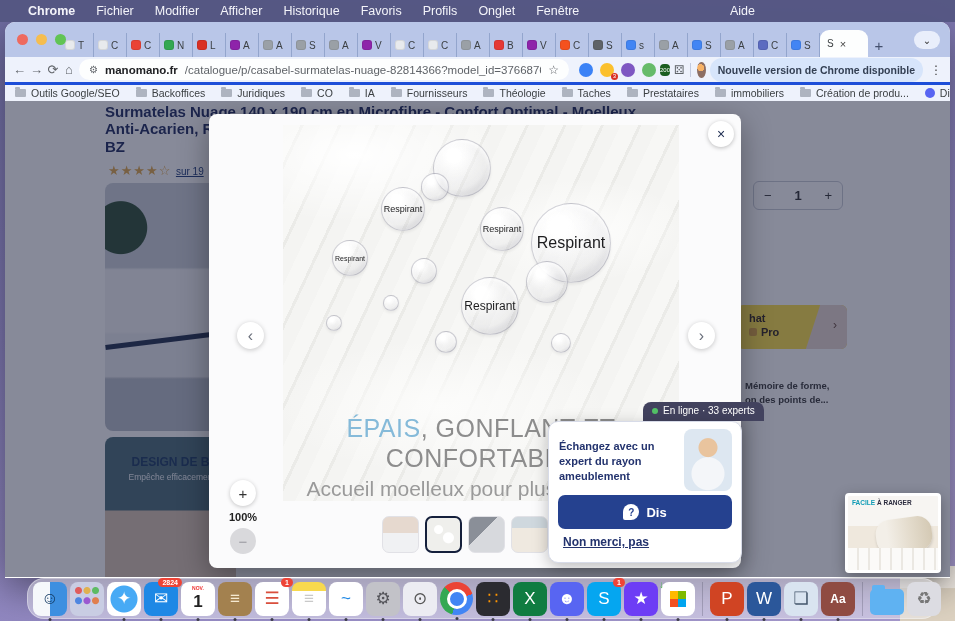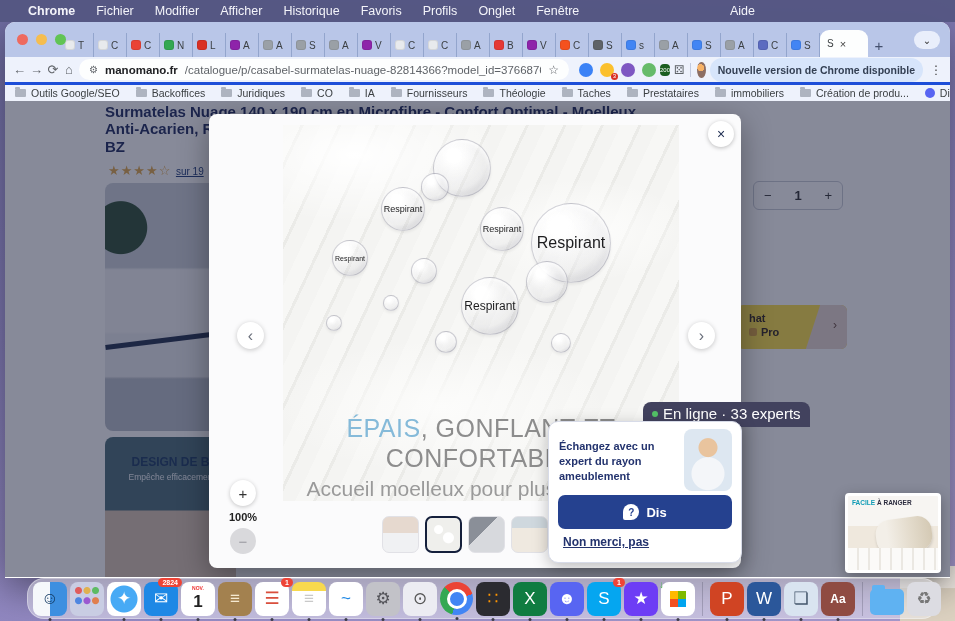--- a/index.html
+++ b/index.html
@@ -150,21 +150,21 @@
   .thumb.sel { border:2px solid #15203c; }
   .th1 { background:linear-gradient(180deg,#e6d9cf 0 45%, #f0f1f3 46%); }
   .th2 { background:radial-gradient(circle at 35% 35%, #fff 0 4px, transparent 5px),
          radial-gradient(circle at 65% 60%, #fff 0 5px, transparent 6px), #efefec; }
   .th3 { background:linear-gradient(135deg,#8a8f98 0 40%, #d7d9dd 41%); }
   .th4 { background:linear-gradient(180deg,#cfd8de 0 30%, #efe9e0 31%); }
   .th5 { background:radial-gradient(circle at 30% 75%, #d9c9b8 0 5px, transparent 6px), #f2f2f0; }
 
   
   .chat-badge { position:absolute; left:638px; top:301px; z-index:35; background:#42425e; color:#fff;
-                border-radius:8px 8px 0 0; font-size:15px; padding:3px 9px 5px; display:flex; align-items:center; gap:5px; }
+                border-radius:8px 8px 0 0; font-size:10px; padding:3px 9px 5px; display:flex; align-items:center; gap:5px; }
   .chat-badge .dot { width:6px; height:6px; border-radius:50%; background:#53c267; }
   .chat-card { position:absolute; left:543px; top:320px; width:194px; height:142px; background:#fff;
                border-radius:10px; z-index:35; border:1px solid #d7dbe8; box-shadow:0 4px 16px rgba(0,0,0,0.25);
                padding:9px 10px; }
   .chat-greet { background:#fff; border-radius:8px; box-shadow:0 1px 5px rgba(40,50,90,0.18);
                 font-size:12px; font-weight:bold; color:#1f3068; padding:6px 8px; width:142px; }
   .chat-photo { position:absolute; right:9px; top:7px; width:48px; height:62px; border-radius:8px;
                 background:radial-gradient(circle at 50% 30%, #e9c49e 0 9px, transparent 10px),
                            radial-gradient(circle at 50% 72%, #f4f6f9 0 16px, transparent 17px),
                            linear-gradient(180deg,#dde7f1 0 100%); }
@@ -458,20 +458,24 @@
     <div class="stepper">
       <span>−</span>
       <span class="q">1</span>
       <span>+</span>
     </div>
     <div class="promo">
       <span class="t1">hat</span>
       <span class="t2">Pro</span>
       <span class="chev">›</span>
     </div>
+    <div class="feature-card">
+      <span>Mémoire de forme,</span><br>
+      <span>on des points de...</span>
+    </div>
 
     <div class="dim"></div>
 
     <div class="modal">
       <div class="m-img">
         <div class="bubble" style="left:150px; top:14px; width:58px; height:58px;"></div>
         <div class="bubble" style="left:138px; top:48px; width:28px; height:28px;"></div>
         <div class="bubble" style="left:98px; top:62px; width:44px; height:44px; font-size:9px;">Respirant</div>
         <div class="bubble" style="left:49px; top:115px; width:36px; height:36px; font-size:7px;">Respirant</div>
         <div class="bubble" style="left:197px; top:82px; width:44px; height:44px; font-size:9px;">Respirant</div>

